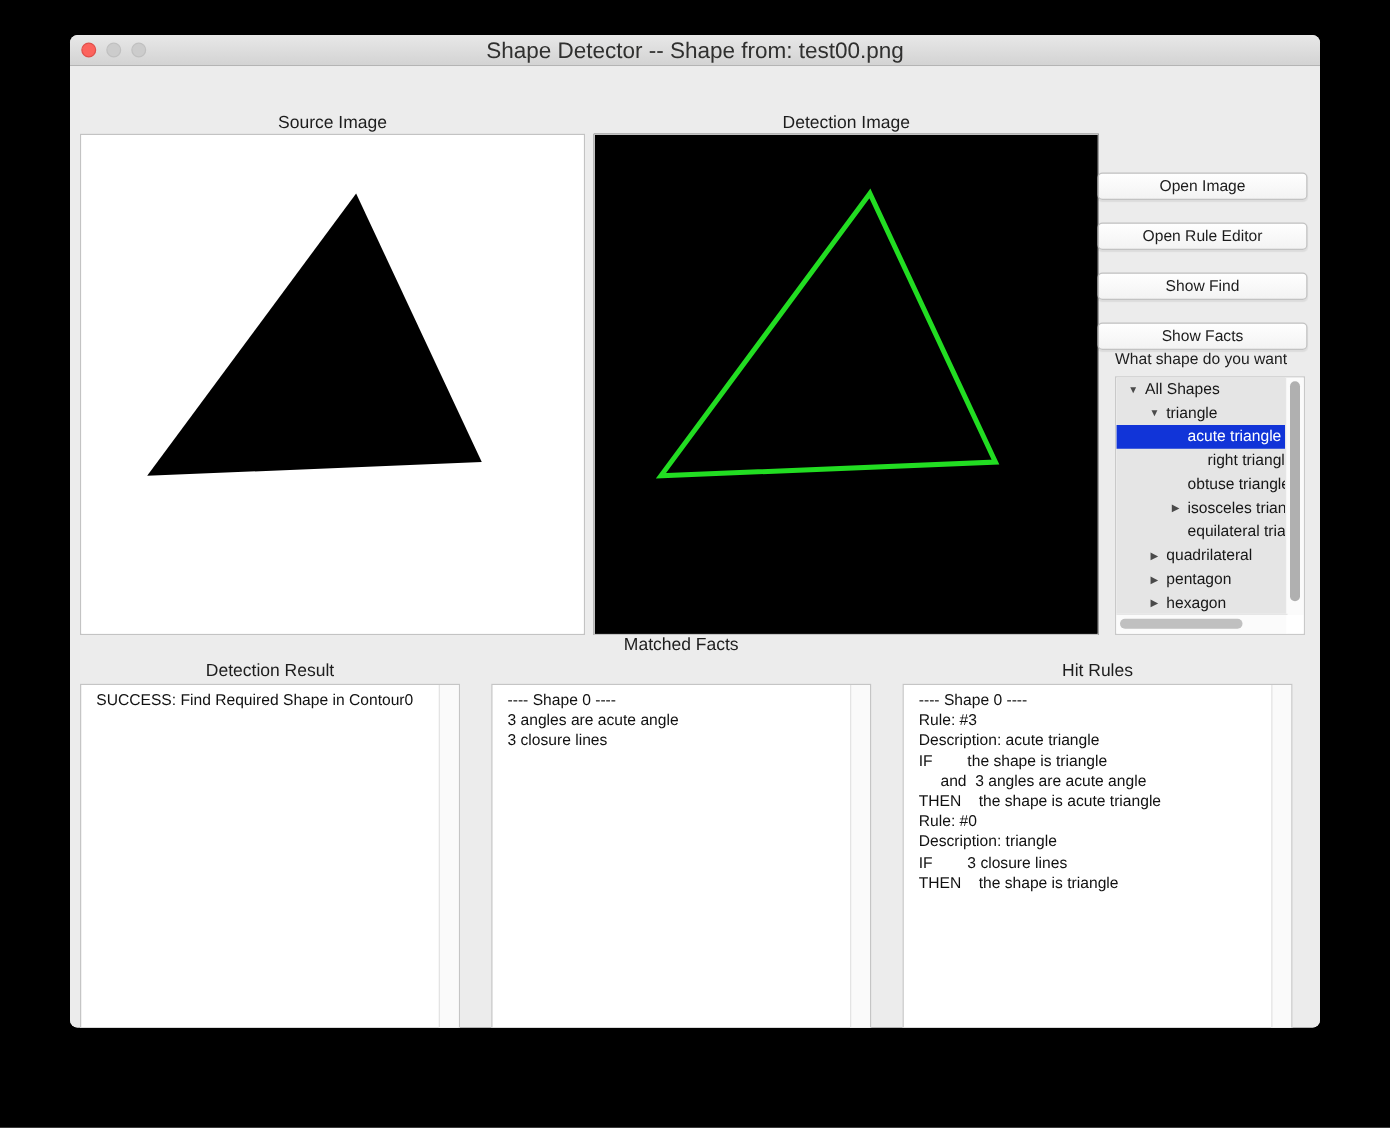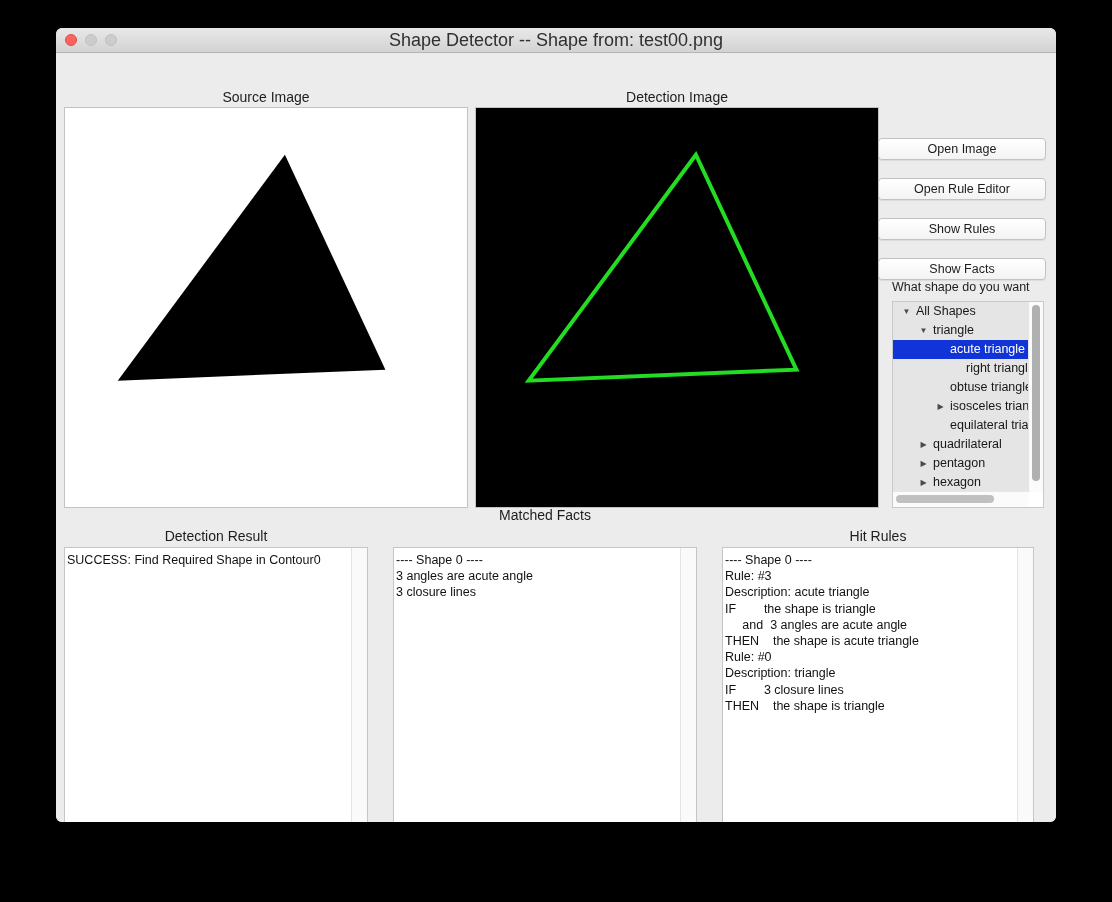--- a/index.html
+++ b/index.html
@@ -213,21 +213,21 @@
   .text-pane {
     position: absolute;
     box-sizing: border-box;
     background: #ffffff;
     border: 1px solid #c5c5c5;
     overflow: hidden;
   }
   .text-body {
     position: absolute;
     left: 0; top: 0; right: 15px; bottom: 0;
-    padding: 4px 2px;
+    padding: 4px 12px;
     font-family: "Liberation Sans", sans-serif;
     font-size: 12.5px;
     line-height: 16.2px;
     color: #111111;
     white-space: pre;
     overflow: hidden;
   }
   .pane-vscroll {
     position: absolute;
     right: 0; top: 0; bottom: 0;
@@ -267,21 +267,21 @@
     <div class="panel-title" style="left:419px; top:36px; width:404px;">Detection Image</div>
     <div class="image-pane" id="detect-pane">
       <svg viewBox="0 0 404 401" preserveAspectRatio="none">
         <rect x="0" y="0" width="404" height="401" fill="#000000"></rect>
         <polygon id="det-poly" points="221,47 53,274 322,263" fill="none" stroke="#22dd22" stroke-width="4" stroke-linejoin="miter"></polygon>
       </svg>
     </div>
 
     <button class="aqua-button" style="top:85px;">Open Image</button>
     <button class="aqua-button" style="top:125px;">Open Rule Editor</button>
-    <button class="aqua-button" style="top:165px;">Show Rules</button>
+    <button class="aqua-button" style="top:165px;">Show Find</button>
     <button class="aqua-button" style="top:205px;">Show Facts</button>
 
     <div id="label-what-shape">What shape do you want</div>
 
     <div id="tree-wrap">
       <div id="tree-list">
           <div class="tree-row"><span style="display: inline-block; width: 8px;"></span><span class="tw">▼</span><span class="tree-label" style="margin-left: 4px;">All Shapes</span></div>
           <div class="tree-row"><span style="display: inline-block; width: 25px;"></span><span class="tw">▼</span><span class="tree-label" style="margin-left: 4px;">triangle</span></div>
           <div class="tree-row selected"><span style="display: inline-block; width: 42px;"></span><span class="tw empty"></span><span class="tree-label" style="margin-left: 4px;">acute triangle</span></div>
           <div class="tree-row"><span style="display: inline-block; width: 42px;"></span><span class="tw empty"></span><span class="tree-label" style="margin-left: 20px;">right triangle</span></div>

